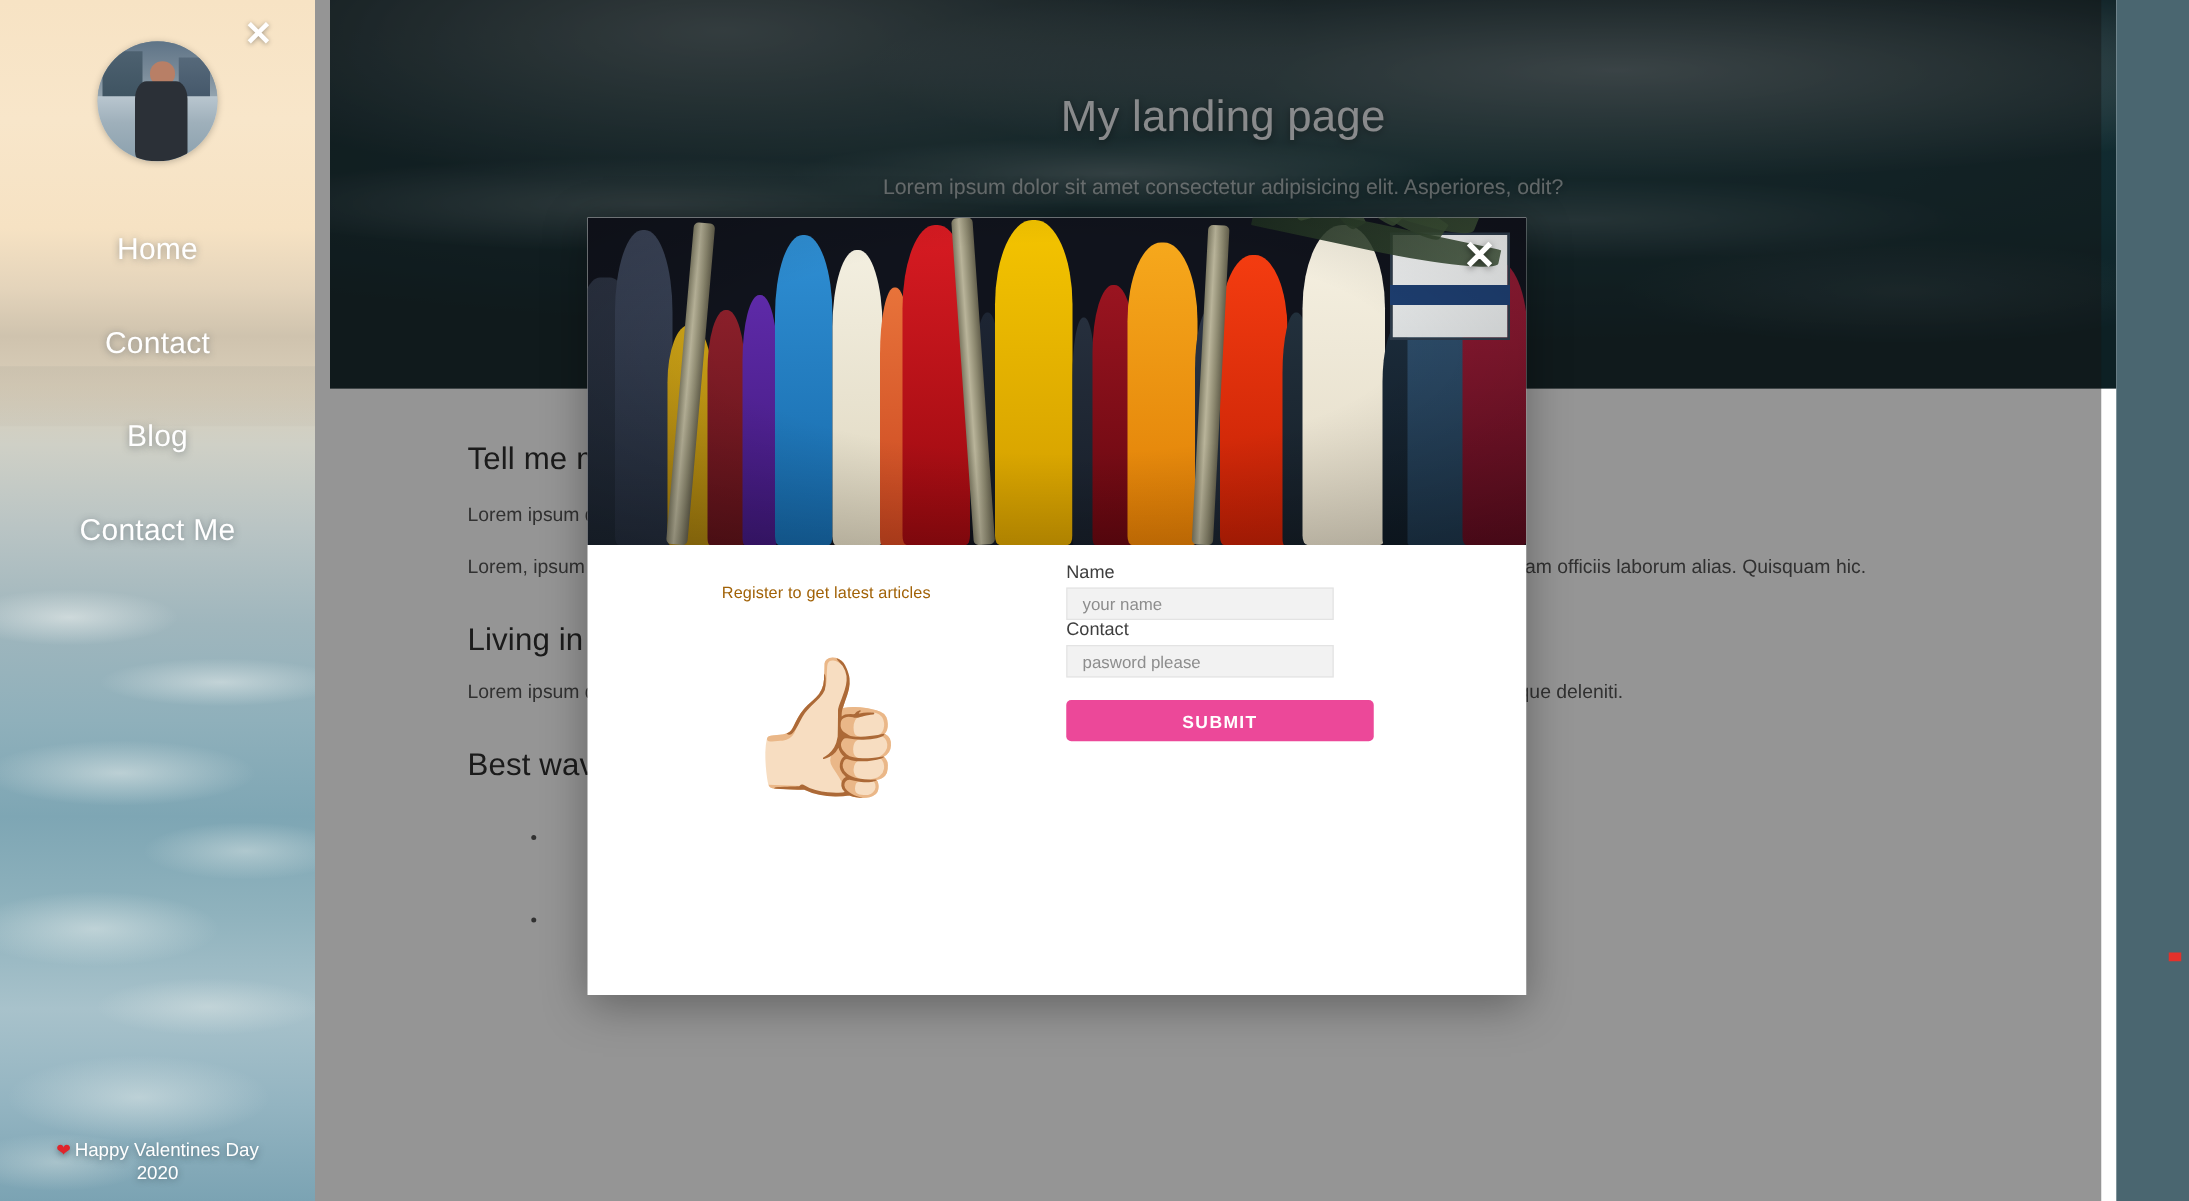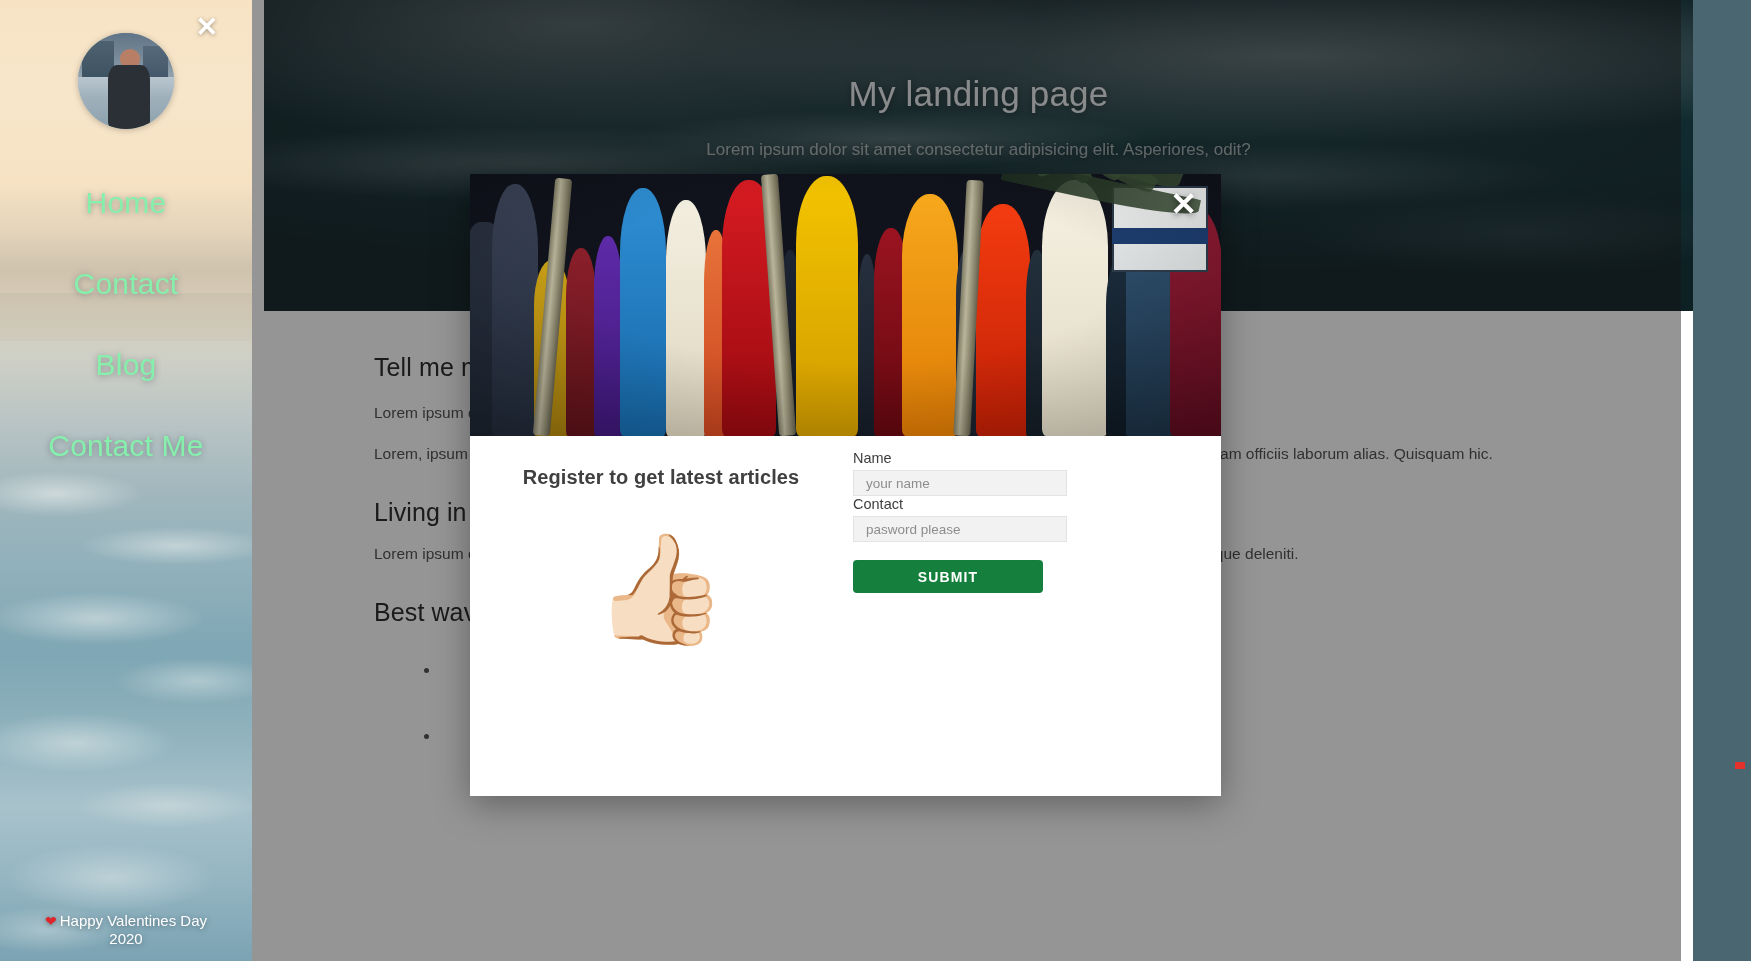--- a/index.html
+++ b/index.html
@@ -151,21 +151,21 @@
     border-radius:50%; background:#b87f66; }
   #avatar .av-body { position:absolute; left:31%; top:33%; width:44%; height:67%;
     border-radius:22% 22% 12% 12%; background:#2b3037; }
 
   #side-nav {
     position: absolute; left: 0; right: 0; top: 186px;
     text-align: center;
   }
   .nav-item {
     display: block;
-    font-size: 30px; font-weight: 400; color: #86efac;
+    font-size: 24px; font-weight: 400; color: #ffffff;
     margin-bottom: 47px;
     text-shadow: 0 1px 6px rgba(60,70,80,.5);
     cursor: pointer; letter-spacing: .2px;
   }
   #side-footer {
     position: absolute; left: 0; right: 0; bottom: 12px;
     text-align: center; color: #ffffff;
     font-size: 15px; line-height: 1.25;
     text-shadow: 0 1px 5px rgba(40,60,70,.55);
   }
@@ -212,21 +212,21 @@
     position: absolute; background: linear-gradient(90deg, rgba(30,46,32,.9), rgba(58,78,52,.85));
     border-radius: 50% 2% 50% 2%;
     transform-origin: top right;
   }
 
   #modal-body { position: relative; padding: 26px 0 0 0; height: 360px; }
   #modal-left {
     position: absolute; left: 0; top: 30px; width: 382px; text-align: center;
   }
   #modal-heading {
-    font-size: 20px; font-weight: 700; color: #404040; letter-spacing: .1px;
+    font-size: 13px; font-weight: 400; color: #a16207; letter-spacing: .1px;
   }
   #thumbs {
     margin-top: 46px; font-size: 108px; line-height: 1;
     filter: saturate(.9);
   }
   #modal-form {
     position: absolute; left: 383px; top: 14px; width: 214px;
   }
   .field { }
   .field label {
@@ -235,22 +235,22 @@
   .field input {
     display: block; width: 214px; height: 26px;
     background: #f2f2f2; border: 1px solid #e3e3e3;
     font-size: 13.5px; color: #8d8d8d;
     padding: 0 0 0 12px;
     font-family: "Liberation Sans", sans-serif;
     outline: none;
   }
   .field input::placeholder { color: #8d8d8d; opacity: 1; }
   #submit-btn {
-    display: block; width: 190px; height: 33px; margin-top: 18px;
-    background: #15803d; color: #ffffff;
+    display: block; width: 246px; height: 33px; margin-top: 18px;
+    background: #ec4899; color: #ffffff;
     border: none; border-radius: 4px;
     font-size: 14px; font-weight: 700; letter-spacing: 1.1px;
     font-family: "Liberation Sans", sans-serif;
     cursor: pointer;
   }
 </style>
 </head>
 <body>
 
 <div id="viewport">

